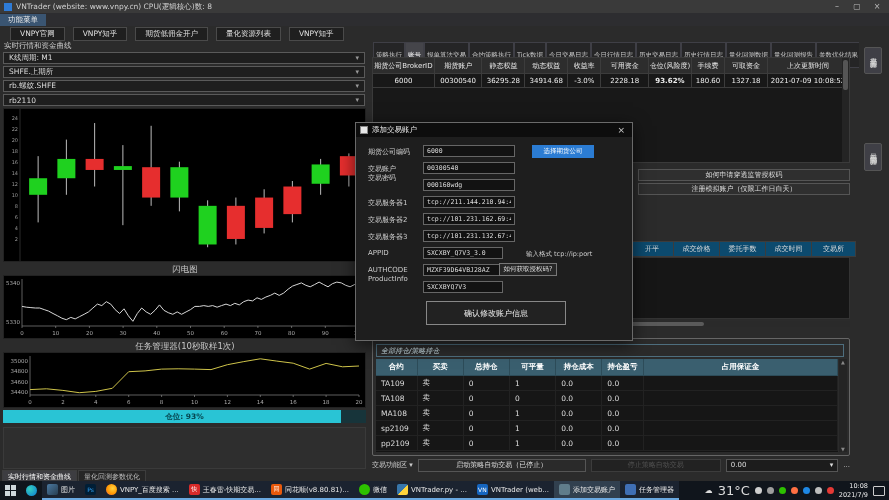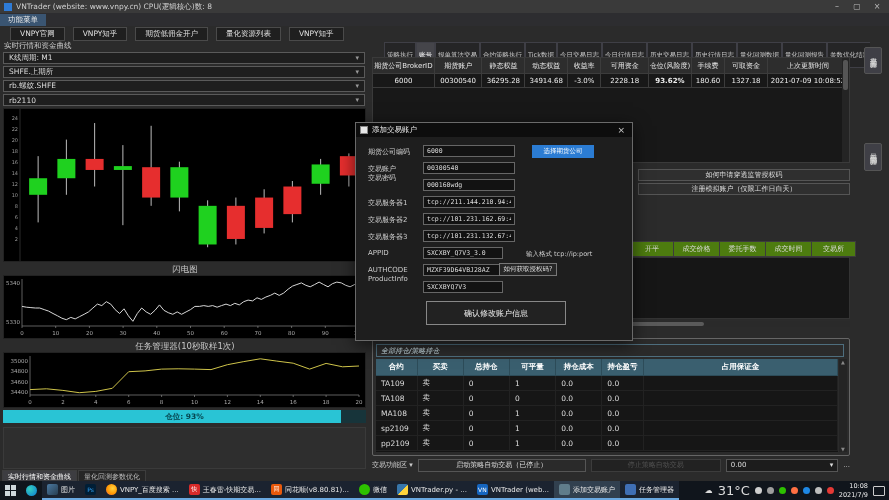--- a/index.html
+++ b/index.html
@@ -24,33 +24,33 @@
   .charttitle{position:absolute;width:100%;text-align:center;font-size:8.5px;color:#c8c8c8}
   #posbar{position:absolute;left:1px;top:369px;width:363px;height:13px;background:#17343a;overflow:hidden}
   #posbar .fill{height:100%;background:#29c4d5}
   #posbar .ptext{position:absolute;left:0;top:0;width:100%;height:100%;display:flex;align-items:center;justify-content:center;color:#06444e;font-size:7.5px;font-weight:bold}
   #lp-empty{position:absolute;left:1px;top:386px;width:363px;height:42px;background:#2e2e2e;border:1px solid #3a3a3a}
   #lp-tabs{position:absolute;left:0;top:429px;display:flex;gap:1px}
   .btab{font-size:7px;padding:1px 5px;background:#262626;color:#bbb;border:1px solid #3d3d3d;white-space:nowrap}
   .btab.active{background:#3d3d41;color:#fff}
   
   #rightpanel{left:372px;top:41px;width:486px;height:440px}
-  #rtabs{position:absolute;left:12px;top:1px;width:486px;height:26px;display:flex;overflow:hidden}
+  #rtabs{position:absolute;left:1px;top:1px;width:486px;height:26px;display:flex;overflow:hidden}
   .rtab{font-size:6.5px;padding:1px 2px;background:#252526;color:#c8c8c8;border:1px solid #3f3f46;white-space:nowrap;flex:none;display:flex;align-items:center}
   .rtab.active{background:#45454a;color:#fff}
   #accttable{position:absolute;left:0;top:16px;width:478px;height:106px;background:#181818;border:1px solid #3a3a3a}
   .trow{display:flex;width:100%}
   .tcell{border-right:1px solid #3c3c3c;border-bottom:1px solid #3c3c3c;font-size:7px;display:flex;align-items:center;justify-content:center;overflow:hidden;white-space:nowrap}
   .thead .tcell{background:#2d2d2d;color:#e6e6e6;height:16px}
   .tdata .tcell{height:14px;color:#eee;background:#181818}
   .vscroll{position:absolute;right:0;width:7px;background:#242424}
   .vscroll .thumb{position:absolute;left:1px;width:5px;background:#555;border-radius:2px}
   .helpbtn{position:absolute;left:266px;width:212px;height:12px;background:#2f2f2f;border:1px solid #555;color:#ddd;font-size:7px;display:flex;align-items:center;justify-content:center}
   #tradehead{position:absolute;left:258px;top:200px;display:flex}
-  #tradehead .tcell{height:16px;background:#4d7c0f;border:1px solid #3c3c3c;border-left:none}
+  #tradehead .tcell{height:16px;background:#0c4a6e;border:1px solid #3c3c3c;border-left:none}
   #tradehead .tcell:first-child{border-left:1px solid #3c3c3c}
   #tradearea{position:absolute;left:0;top:216px;width:478px;height:62px;background:#161616;border:1px solid #333}
   #hscroll{position:absolute;left:0;top:280px;width:478px;height:6px;background:#2a2a2a}
   #hscroll .thumb{position:absolute;left:2px;top:1px;height:4px;width:330px;background:#5a5a5a;border-radius:2px}
   #groupbox{position:absolute;left:0;top:297px;width:478px;height:118px;border:1px solid #666;border-radius:2px}
   #grouplabel{position:absolute;left:6px;top:289px;font-size:7px;color:#ccc;background:#2b2b2b;padding:0 3px}
   #filterbox{position:absolute;left:4px;top:303px;width:468px;height:13px;border:1px solid #4e6e7e;color:#cfe3ea;font-style:italic;font-size:7px;display:flex;align-items:center;padding-left:4px}
   #postable{position:absolute;left:4px;top:318px;width:462px;height:93px;background:#141414;overflow:hidden}
   .pos-head .tcell{background:#3a5f6f;color:#fff;font-weight:bold;height:17px;border-right:1px solid #2d4c59;border-bottom:1px solid #2d4c59;font-size:7.5px}
   .pos-row .tcell{height:15px;font-size:7.5px;background:#161616;border-right:1px solid #222;border-bottom:1px solid #222;justify-content:flex-start;padding-left:5px}

